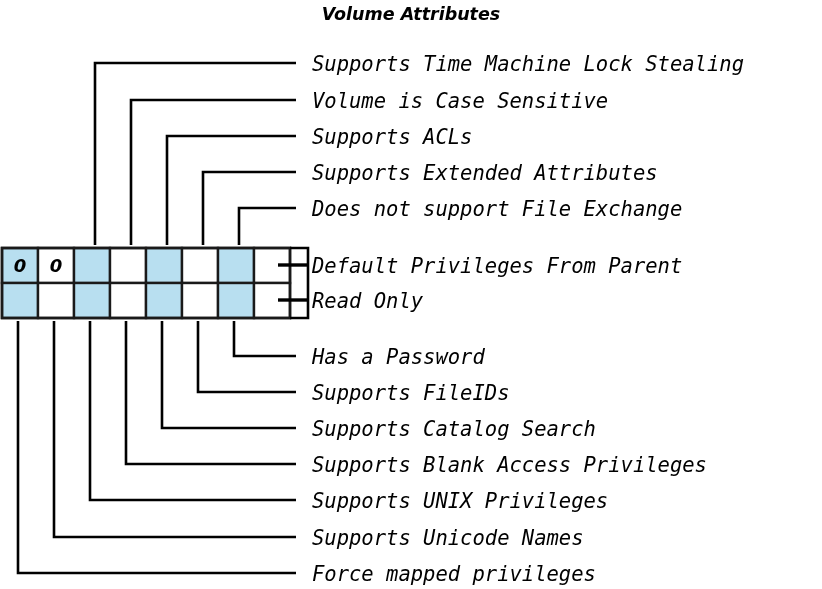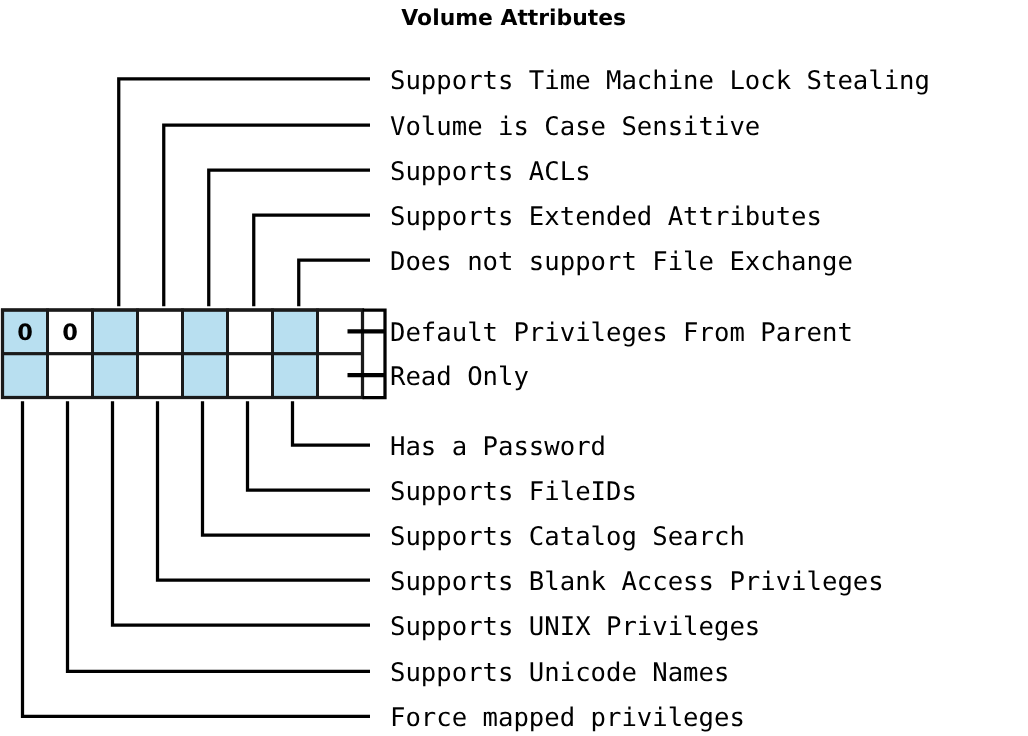--- a/index.html
+++ b/index.html
@@ -10,20 +10,21 @@
   body {
     width: 822px;
     height: 589px;
     font-family: "DejaVu Sans Mono", monospace;
     overflow: hidden;
   }
   #diagram-root {
     position: relative;
     width: 822px;
     height: 468px;
+    font-style: italic;
   }
   svg#figure {
     display: block;
     width: 822px;
     height: 589px;
   }
   .fig-title {
     font-family: "DejaVu Sans", "Liberation Sans", sans-serif;
     font-weight: bold;
     font-size: 17.5px;

